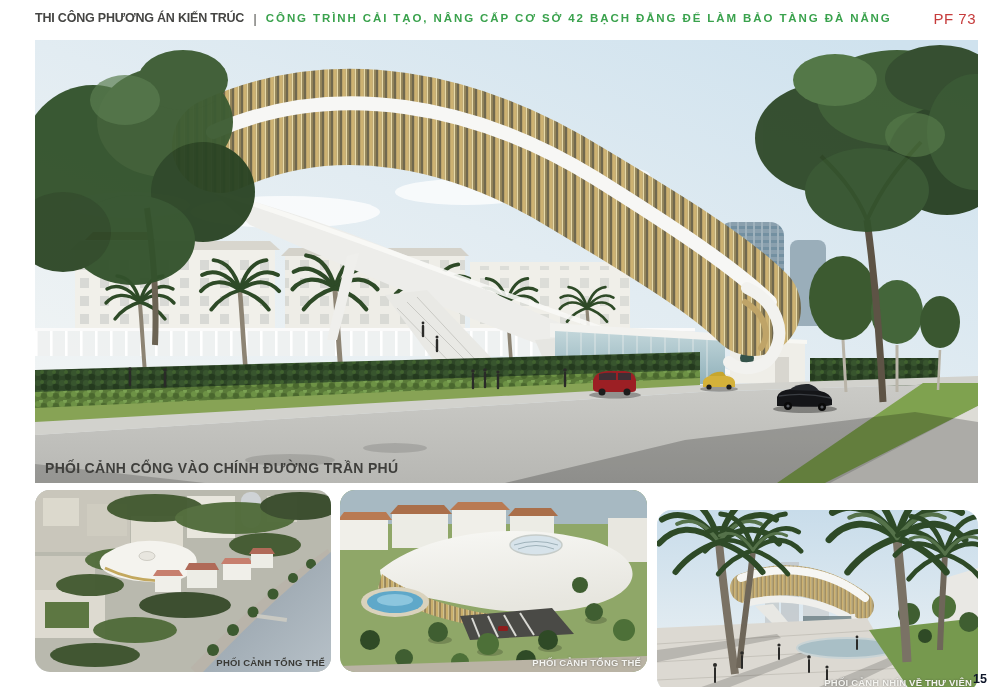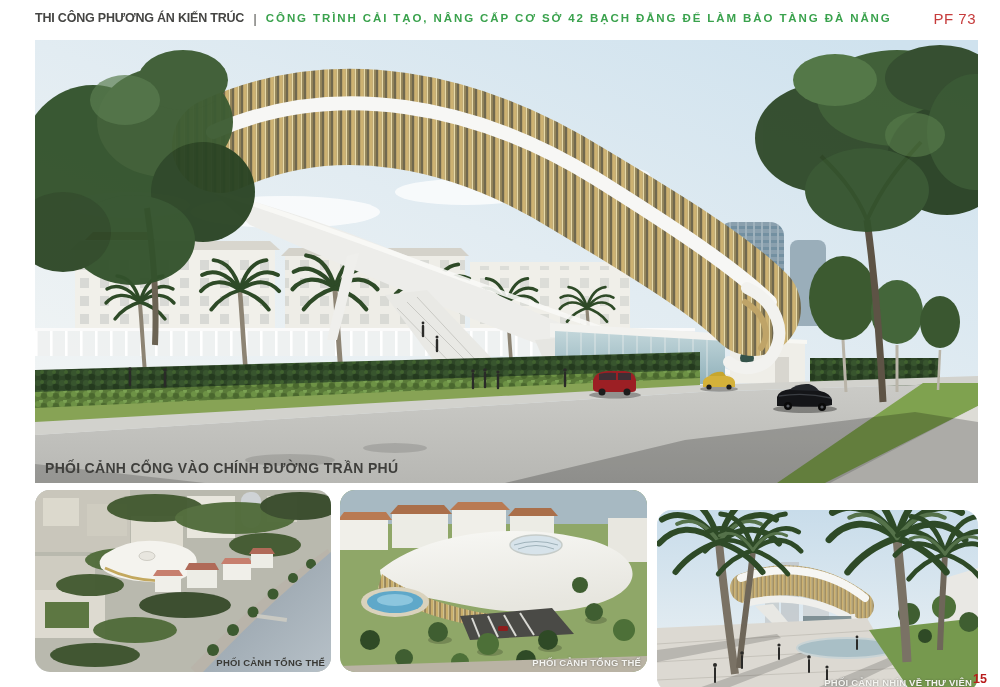--- a/index.html
+++ b/index.html
@@ -16,21 +16,21 @@
   .fig svg{display:block;width:100%;height:100%;}
   .fig-main{left:35px;top:40px;width:943px;height:443px;}
   .thumb{top:490px;height:182px;border-radius:15px;}
   #t1{left:35px;width:296px;} #t2{left:340px;width:307px;} #t3{left:657px;width:321px;margin-top:20px;}
   .cap{position:absolute;font-weight:bold;text-transform:uppercase;white-space:nowrap;}
   .cap-main{left:10px;bottom:7px;font-size:14px;color:#3f3f3c;letter-spacing:0.3px;}
   .cap-thumb{right:6px;bottom:4px;font-size:9.5px;letter-spacing:0.2px;}
   .cap-dark{color:#393935;}
   .cap-light{color:#f4f4f0;text-shadow:0 0 2px rgba(50,50,50,.55);}
   .page-num{position:absolute;right:13px;bottom:1px;font-size:12.5px;
-            font-weight:bold;color:#b91c1c;}
+            font-weight:bold;color:#0f172a;}
 </style>
 </head>
 <body>
 
 <div class="board">
 
   <div class="header">
     <div class="header-left">
       <span class="t-left">THI CÔNG PHƯƠNG ÁN KIẾN TRÚC</span>
       <span class="t-sep">|</span>

